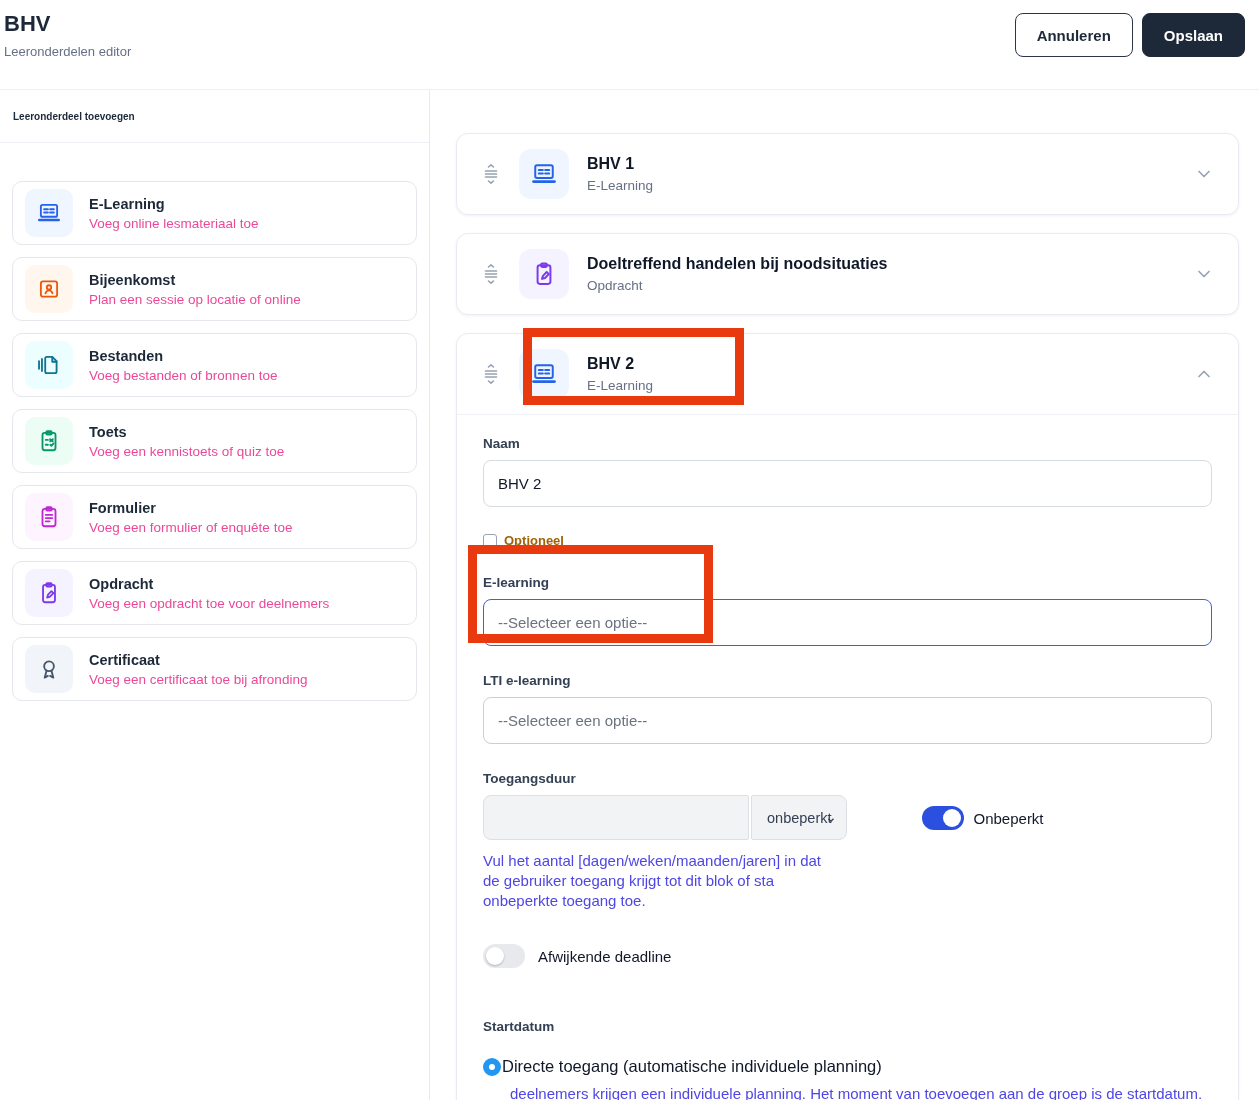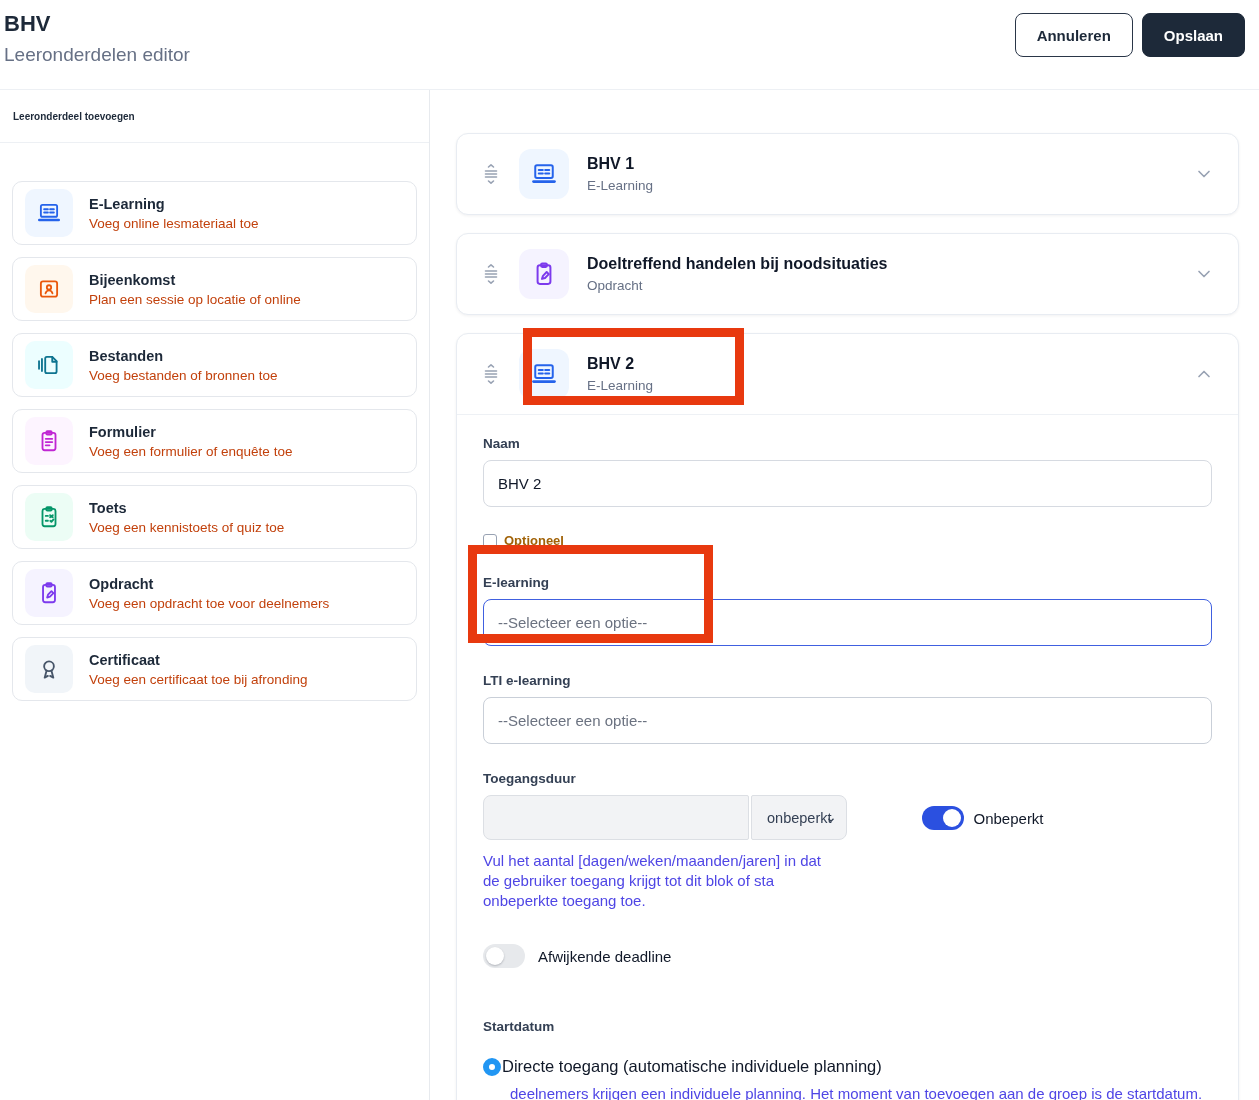--- a/index.html
+++ b/index.html
@@ -4,38 +4,38 @@
 <style>
   * { margin:0; padding:0; box-sizing:border-box; }
   html,body { background:#fff; }
   body { font-family:"Liberation Sans", sans-serif; color:#1d2939; }
   .page { position:relative; width:1259px; height:1100px; overflow:hidden; background:#fff; }
 
   
   .header { height:90px; border-bottom:1px solid #edf0f4; display:flex; justify-content:space-between; padding:0 14px 0 4px; }
   .header-left { padding-top:11px; }
   .page-title { font-size:22px; font-weight:bold; color:#1d2939; }
-  .page-subtitle { font-size:19px; color:#667085; margin-top:7px; }
+  .page-subtitle { font-size:13px; color:#667085; margin-top:7px; }
   .header-actions { display:flex; gap:9px; padding-top:13px; }
   .btn { height:44px; border-radius:8px; font-size:15px; font-weight:bold; padding:0 21px; cursor:pointer; font-family:inherit; }
   .btn-cancel { background:#fff; border:1.5px solid #2a3648; color:#1d2939; }
   .btn-save { background:#1d2939; border:1.5px solid #1d2939; color:#fff; }
 
   
   .content { display:flex; height:1010px; }
   .sidebar { width:430px; min-width:430px; border-right:1px solid #e7eaee; }
   .main { flex:1; padding:43px 20px 14px 26px; }
 
   
   .sidebar-heading { font-size:10px; font-weight:bold; color:#1d2939; padding:21px 13px 20px; border-bottom:1px solid #edf0f4; }
   .sidebar-list { padding:38px 12px 0; display:flex; flex-direction:column; gap:12px; }
   .tile { display:flex; align-items:center; gap:16px; border:1px solid #e4e7ec; border-radius:10px; height:64px; padding:8px 12px; background:#fff; cursor:pointer; }
   .tile-icon { width:48px; height:48px; min-width:48px; border-radius:10px; display:flex; align-items:center; justify-content:center; }
   .tile-title { font-size:14.5px; font-weight:bold; color:#1d2939; margin-bottom:4px; }
-  .tile-desc { font-size:13.5px; color:#c2410c; }
+  .tile-desc { font-size:13.5px; color:#ec4899; }
   .ic-blue   { background:#eff6ff; color:#2563eb; }
   .ic-orange { background:#fff7ed; color:#ea580c; }
   .ic-teal   { background:#ecfeff; color:#0e7490; }
   .ic-pink   { background:#fdf4ff; color:#c026d3; }
   .ic-green  { background:#ecfdf5; color:#059669; }
   .ic-purple { background:#f5f3ff; color:#7c3aed; }
   .ic-gray   { background:#f1f5f9; color:#475569; }
 
   
   .card { border:1px solid #e8ecf2; border-radius:12px; box-shadow:0 1px 3px rgba(16,24,40,.06); margin-bottom:18px; background:#fff; }
@@ -146,49 +146,49 @@
               <line x1="2.8" y1="8.5" x2="2.8" y2="15.5"></line>
             </svg>
           </span>
           <span>
             <div class="tile-title">Bestanden</div>
             <div class="tile-desc">Voeg bestanden of bronnen toe</div>
           </span>
         </div>
 
         <div class="tile">
-          <span class="tile-icon ic-pink">
-            <svg width="26" height="26" viewBox="0 0 24 24" fill="none" stroke="currentColor" stroke-width="1.7" stroke-linecap="round" stroke-linejoin="round">
-              <rect x="6" y="4.5" width="12" height="16" rx="2"></rect>
-              <rect x="9.5" y="3" width="5" height="3" rx="1"></rect>
-              <line x1="9" y1="10" x2="15" y2="10"></line>
-                <line x1="9" y1="13" x2="15" y2="13"></line>
-                <line x1="9" y1="16" x2="12.5" y2="16"></line>
-            </svg>
-          </span>
-          <span>
-            <div class="tile-title">Formulier</div>
-            <div class="tile-desc">Voeg een formulier of enquête toe</div>
-          </span>
-        </div>
-
-        <div class="tile">
           <span class="tile-icon ic-green">
             <svg width="26" height="26" viewBox="0 0 24 24" fill="none" stroke="currentColor" stroke-width="1.7" stroke-linecap="round" stroke-linejoin="round">
               <rect x="6" y="4.5" width="12" height="16" rx="2"></rect>
               <rect x="9.5" y="3" width="5" height="3" rx="1"></rect>
               <line x1="9" y1="11" x2="11" y2="11"></line>
                 <path d="M13 10.3l2.5 1.9m0-1.9L13 12.2"></path>
               <line x1="9" y1="15.5" x2="11" y2="15.5"></line>
                 <path d="M13.2 15.5l1 1 2-2.2"></path>
             </svg>
           </span>
           <span>
             <div class="tile-title">Toets</div>
             <div class="tile-desc">Voeg een kennistoets of quiz toe</div>
+          </span>
+        </div>
+
+        <div class="tile">
+          <span class="tile-icon ic-pink">
+            <svg width="26" height="26" viewBox="0 0 24 24" fill="none" stroke="currentColor" stroke-width="1.7" stroke-linecap="round" stroke-linejoin="round">
+              <rect x="6" y="4.5" width="12" height="16" rx="2"></rect>
+              <rect x="9.5" y="3" width="5" height="3" rx="1"></rect>
+              <line x1="9" y1="10" x2="15" y2="10"></line>
+                <line x1="9" y1="13" x2="15" y2="13"></line>
+                <line x1="9" y1="16" x2="12.5" y2="16"></line>
+            </svg>
+          </span>
+          <span>
+            <div class="tile-title">Formulier</div>
+            <div class="tile-desc">Voeg een formulier of enquête toe</div>
           </span>
         </div>
 
         <div class="tile">
           <span class="tile-icon ic-purple">
             <svg width="26" height="26" viewBox="0 0 24 24" fill="none" stroke="currentColor" stroke-width="1.7" stroke-linecap="round" stroke-linejoin="round">
               <rect x="6.5" y="4.5" width="11" height="16" rx="2"></rect>
               <rect x="9.5" y="3" width="5" height="3" rx="1"></rect>
               <path d="M10.3 16.2l.8-2.6 3.2-3.3 1.8 1.8-3.2 3.3-2.6.8z"></path>
             </svg>

